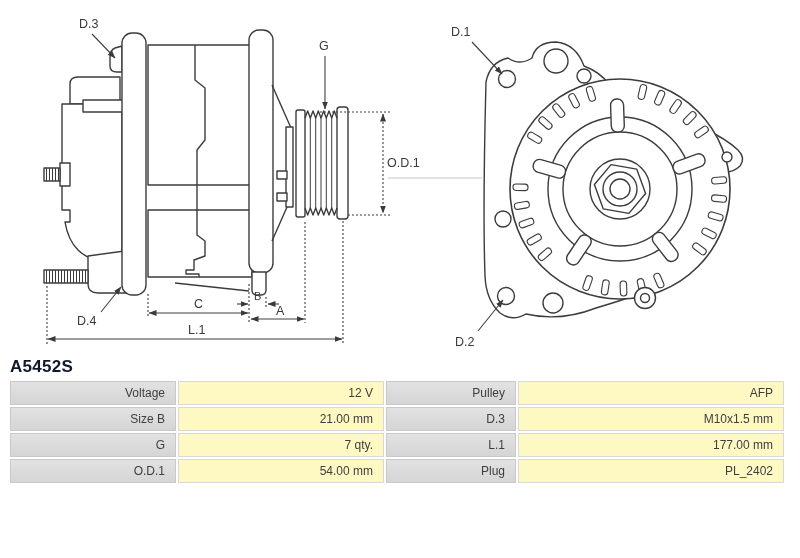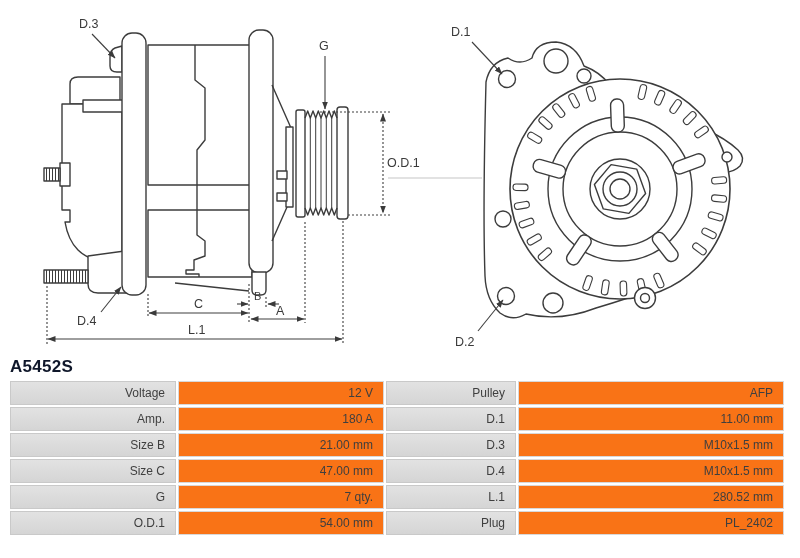--- a/index.html
+++ b/index.html
@@ -8,21 +8,21 @@
   #diagram{position:absolute;left:0;top:0;}
   #diagram text{font-family:"Liberation Sans",sans-serif;font-size:12.5px;fill:#3a3a3a;}
   #diagram text.small{font-size:11px;}
   #part-number{position:absolute;left:10px;top:357px;font-size:17px;font-weight:700;
                letter-spacing:.3px;}
   #spec-table{position:absolute;left:8px;top:379px;width:778px;border-collapse:separate;
               border-spacing:2px;table-layout:fixed;}
   #spec-table td{height:20px;font-size:12px;color:#3f3f3f;text-align:right;
                  padding:1px 10px 1px 13px;overflow:hidden;white-space:nowrap;}
   td.lbl{background:linear-gradient(180deg,#e2e2e2,#d5d5d5);border:1px solid #c9c9c9;}
-  td.val{background:#f97316;border:1px solid #d8d8d8;padding-right:12px;}
+  td.val{background:#fef9c3;border:1px solid #d8d8d8;padding-right:12px;}
 </style>
 </head>
 <body>
 
 <div id="stage">
 
   <svg id="diagram" width="800" height="358" viewBox="0 0 800 358">
     <defs>
       <marker id="arr" markerWidth="9" markerHeight="8" refX="7.5" refY="3" orient="auto-start-reverse" markerUnits="userSpaceOnUse">
         <path d="M0,0 L8,3 L0,6 Z" fill="#3a3a3a"></path>
@@ -196,42 +196,30 @@
         <col style="width:266px">
       </colgroup>
     <tbody>
       <tr>
         <td class="lbl">Voltage</td>
         <td class="val">12 V</td>
         <td class="lbl">Pulley</td>
         <td class="val">AFP</td>
       </tr>
       <tr>
-        <td class="lbl">Amp.</td>
-        <td class="val">180 A</td>
-        <td class="lbl">D.1</td>
-        <td class="val">11.00 mm</td>
-      </tr>
-      <tr>
         <td class="lbl">Size B</td>
         <td class="val">21.00 mm</td>
         <td class="lbl">D.3</td>
         <td class="val">M10x1.5 mm</td>
       </tr>
       <tr>
-        <td class="lbl">Size C</td>
-        <td class="val">47.00 mm</td>
-        <td class="lbl">D.4</td>
-        <td class="val">M10x1.5 mm</td>
-      </tr>
-      <tr>
         <td class="lbl">G</td>
         <td class="val">7 qty.</td>
         <td class="lbl">L.1</td>
-        <td class="val">280.52 mm</td>
+        <td class="val">177.00 mm</td>
       </tr>
       <tr>
         <td class="lbl">O.D.1</td>
         <td class="val">54.00 mm</td>
         <td class="lbl">Plug</td>
         <td class="val">PL_2402</td>
       </tr>
     </tbody>
   </table>
 </div>

